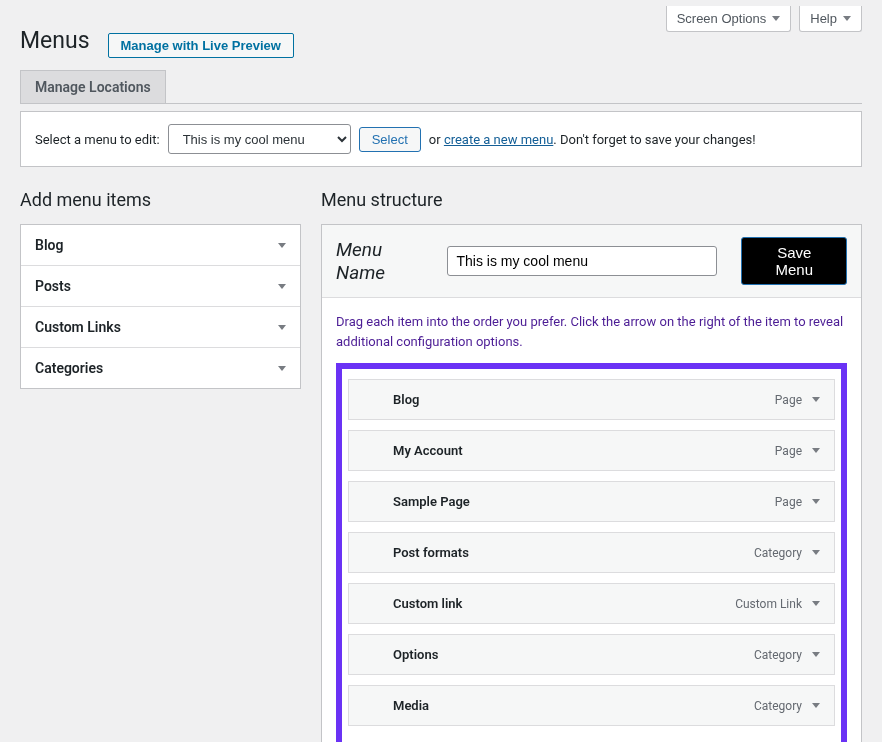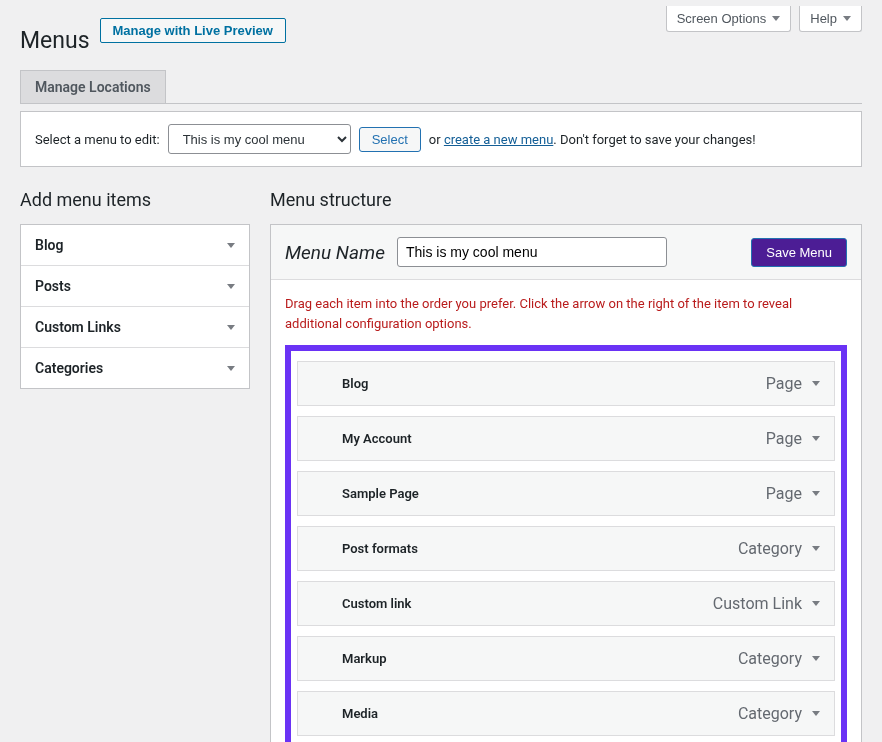--- a/index.html
+++ b/index.html
@@ -19,21 +19,21 @@
     align-items: center; gap: 6px; border-top: none; border-radius: 0 0 3px 3px;
   }
   .tri-down {
     width: 0; height: 0; border-left: 4px solid transparent;
     border-right: 4px solid transparent; border-top: 5px solid #787c82;
   }
   h1 {
     font-size: 23px; font-weight: 400; margin: 0; padding: 9px 0 4px 0;
     display: inline-block; color: #1d2327;
   }
-  .title-row { display: flex; align-items: flex-start; gap: 10px; padding-top: 18px; }
+  .title-row { display: flex; align-items: flex-end; gap: 18px; padding-top: 18px; }
   .btn-outline-blue {
     background: #f6f7f7; border: 1px solid #0071a1; color: #0071a1;
     padding: 4px 12px; font-size: 13px; cursor: pointer; border-radius: 2px;
     font-weight: 600;
   }
   .nav-tab-wrapper {
     border-bottom: 1px solid #c3c4c7; margin-top: 12px; padding-left: 0;
     display: flex;
   }
   .nav-tab {
@@ -50,21 +50,21 @@
   .manage-menus select {
     padding: 4px 28px 4px 10px; border: 1px solid #8c8f94; border-radius: 3px;
     background: #fff; font-size: 13px; height: 30px; color: #2c3338;
   }
   .btn-secondary {
     background: #f6f7f7; border: 1px solid #2271b1; color: #2271b1;
     padding: 4px 12px; font-size: 13px; cursor: pointer; border-radius: 3px;
   }
   .link-blue { color: #135e96; text-decoration: underline; cursor: pointer; }
   .columns { display: flex; gap: 20px; margin-top: 22px; align-items: flex-start; }
-  .col-left { width: 230px; flex-shrink: 0; }
+  .col-left { width: 281px; flex-shrink: 0; }
   .col-right { flex: 1; }
   h2 { font-size: 18px; font-weight: 400; margin: 0 0 14px 0; color: #1d2327; }
   .accordion {
     border: 1px solid #c3c4c7; background: #fff;
   }
   .acc-item {
     border-bottom: 1px solid #dcdcde; padding: 12px 14px;
     display: flex; justify-content: space-between; align-items: center;
     cursor: pointer; font-weight: 600; font-size: 14px; color: #1d2327;
   }
@@ -76,34 +76,34 @@
     background: #f6f7f7; border-bottom: 1px solid #dcdcde; padding: 12px 14px;
     display: flex; align-items: center; gap: 12px;
   }
   .menu-name-label { font-style: italic; color: #1d2327; font-size: 19px; }
   .menu-name-input {
     flex: 0 0 270px; border: 1px solid #8c8f94; padding: 5px 8px;
     font-size: 14px; border-radius: 3px; height: 30px;
   }
   .spacer { flex: 1; }
   .btn-primary {
-    background: #4c1d95; border: 1px solid #2271b1; color: #fff;
-    padding: 6px 14px; font-size: 13px; cursor: pointer; border-radius: 3px;
+    background: #000000; border: 1px solid #2271b1; color: #fff;
+    padding: 6px 14px; font-size: 15px; cursor: pointer; border-radius: 3px;
     font-weight: 400;
   }
   .menu-body { padding: 14px; }
-  .instructions { font-size: 13px; color: #b91c1c; margin-bottom: 12px; line-height: 1.5; }
+  .instructions { font-size: 13px; color: #4c1d95; margin-bottom: 12px; line-height: 1.5; }
   .highlight-box { border: 6px solid #6a32f5; padding: 10px 6px; }
   .menu-item {
     border: 1px solid #dcdcde; background: #f6f7f7; padding: 12px 14px;
     margin-bottom: 10px; display: flex; align-items: center; cursor: move;
   }
   .menu-item:last-child { margin-bottom: 11px; }
   .mi-title { font-weight: 600; font-size: 13px; flex: 1; color: #1d2327; padding-left: 30px; }
-  .mi-type { font-size: 16px; color: #646970; margin-right: 10px; }
+  .mi-type { font-size: 12px; color: #646970; margin-right: 10px; }
 </style>
 </head>
 <body>
 
 <div class="top-right">
   <button class="top-btn">
     <span>Screen Options</span>
     <span class="tri-down"></span>
   </button>
   <button class="top-btn">
@@ -188,21 +188,21 @@
                 <span class="mi-title">Post formats</span>
                 <span class="mi-type">Category</span>
                 <span class="tri-down"></span>
               </div>
               <div class="menu-item">
                 <span class="mi-title">Custom link</span>
                 <span class="mi-type">Custom Link</span>
                 <span class="tri-down"></span>
               </div>
               <div class="menu-item">
-                <span class="mi-title">Markup</span>
+                <span class="mi-title">Options</span>
                 <span class="mi-type">Category</span>
                 <span class="tri-down"></span>
               </div>
               <div class="menu-item">
                 <span class="mi-title">Media</span>
                 <span class="mi-type">Category</span>
                 <span class="tri-down"></span>
               </div>
             </div>
         </div>

